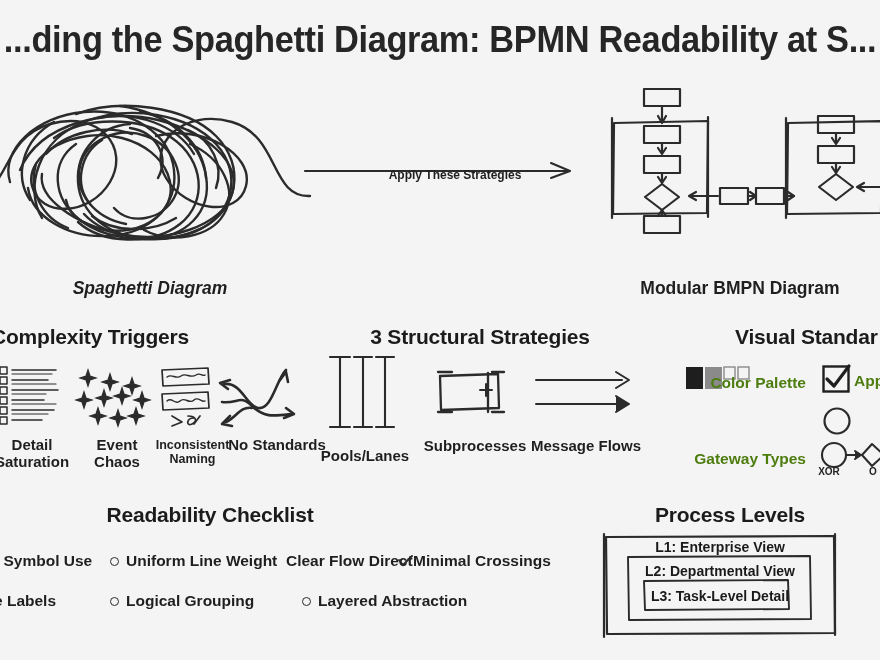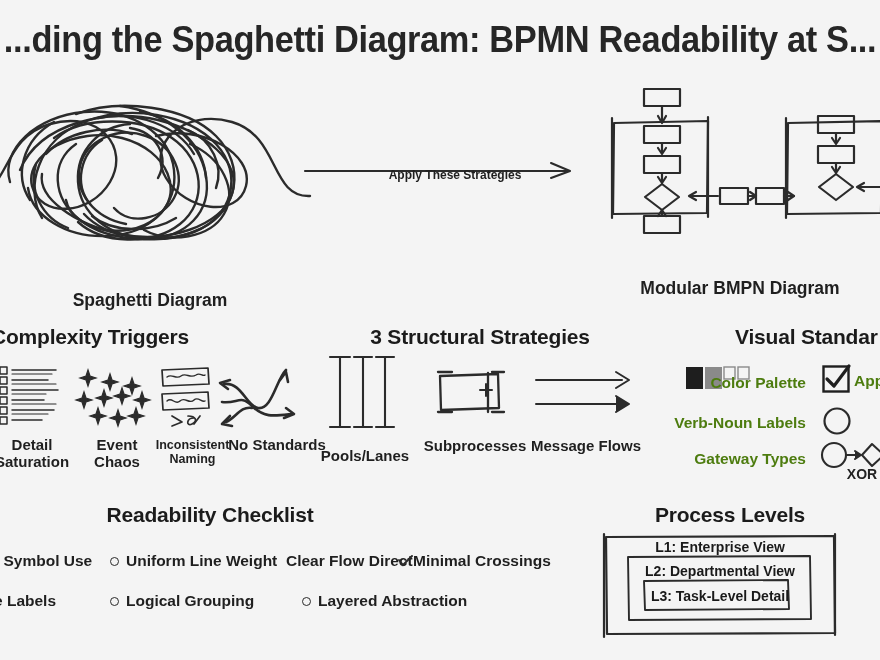--- a/index.html
+++ b/index.html
@@ -50,21 +50,21 @@
   }
   .bullet{
     width:7px;height:7px;border:1.6px solid #2a2a2a;border-radius:50%;
     display:inline-block;vertical-align:middle;margin-right:7px;
     background:transparent;
   }
   .vs-label{
     font-size:15.5px;font-weight:bold;color:#4d7c0f;
     white-space:nowrap;text-align:right;
   }
-  .tiny{font-size:14px;font-weight:bold;color:#222;text-align:center;margin-left:33px;}
+  .tiny{font-size:10px;font-weight:bold;color:#222;text-align:center;}
   .lvl{
     font-size:14px;font-weight:bold;color:#1a1a1a;
     text-align:center;white-space:nowrap;
   }
   svg{display:block;overflow:visible;}
   .sk{fill:none;stroke:#2b2b2b;stroke-linecap:round;stroke-linejoin:round;}
 </style>
 </head>
 <body style="background: rgb(244, 244, 244);">
 
@@ -92,21 +92,21 @@
         <path d="M160 34 C196 40 224 68 226 100"></path>
         <path d="M196 140 C170 156 132 154 112 138"></path>
         <path d="M146 146 C114 140 94 114 100 88 C106 62 138 48 166 58 C194 68 206 98 194 120 C182 142 150 148 134 130"></path>
         <path d="M178 100 C190 78 176 54 150 50"></path>
         <path d="M66 76 C86 54 124 46 152 56"></path>
         <path d="M236 110 C244 88 232 62 208 52"></path>
         <path d="M122 62 C100 76 94 106 110 126"></path>
       </g>
     </svg>
   </div>
-  <div class="abs caption" style="left:0;top:290px;width:300px;">Spaghetti Diagram</div>
+  <div class="abs caption" style="left:0;top:278px;width:300px;font-style:italic;">Spaghetti Diagram</div>
 
   <div class="abs" style="left:330px;top:162px;width:260px;height:14px;">
     <svg width="260" height="14" viewBox="0 0 260 14">
       <path class="sk" stroke-width="2.1" d="M-25 9 L238 9"></path>
       <path class="sk" stroke-width="2.1" d="M221 1 L240 9 L221 16"></path>
     </svg>
   </div>
   <div class="abs caption" style="left:310px;top:166px;width:290px;font-size:12px;top:168px;">Apply These Strategies</div>
 
   <div class="abs" style="left:590px;top:80px;width:300px;height:185px;">
@@ -297,21 +297,20 @@
       <path d="M5 14 L12 21 L27 1" fill="none" stroke="#1f1f1f" stroke-width="3.2" stroke-linecap="round" stroke-linejoin="round"></path>
     </svg>
   </div>
   <div class="abs vs-label" style="left:854px;top:372px;width:60px;text-align:left;">App</div>
 
   <div class="abs" style="left:822px;top:406px;width:30px;height:30px;">
     <svg width="30" height="30" viewBox="0 0 30 30">
       <circle cx="15" cy="15" r="12.5" fill="none" stroke="#2b2b2b" stroke-width="2.2"></circle>
     </svg>
   </div>
-  <div class="abs vs-label" style="left:596px;top:414px;width:210px;text-align:right;">Verb-Noun Labels</div>
 
   <div class="abs" style="left:818px;top:442px;width:62px;height:30px;">
     <svg width="62" height="30" viewBox="0 0 62 30">
       <g class="sk" stroke-width="2.1">
         <circle cx="16" cy="13" r="12"></circle>
         <path d="M28 13 H42"></path>
           <path d="M37 9 L43 13 L37 17" fill="#2b2b2b"></path>
         <path d="M54 2 L66 13 L54 24 L44 13 Z"></path>
       </g>
     </svg>

